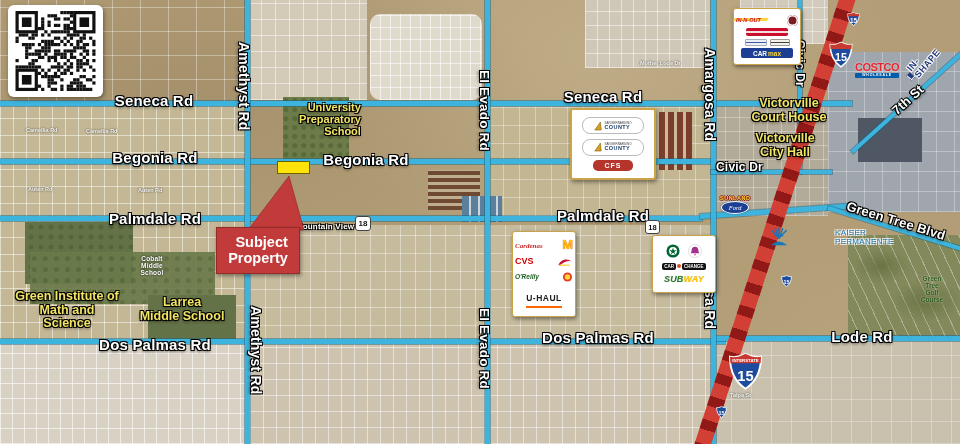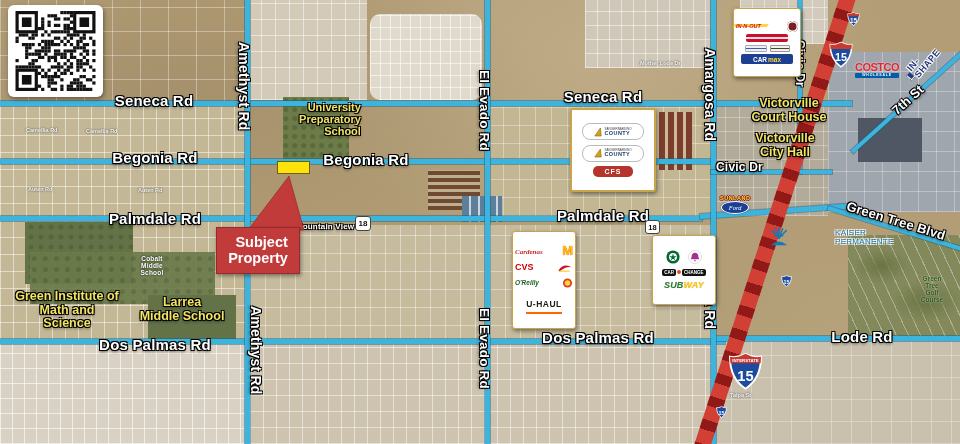--- a/index.html
+++ b/index.html
@@ -21,21 +21,21 @@
         text-shadow:-1px -1px 0 #000,1px -1px 0 #000,-1px 1px 0 #000,1px 1px 0 #000,0 2px 3px rgba(0,0,0,.6);}
   .ylab{position:absolute;z-index:10;color:#f2e465;font-weight:bold;white-space:pre-line;text-align:center;
         line-height:1.08;
         text-shadow:-1px -1px 0 #000,1px -1px 0 #000,-1px 1px 0 #000,1px 1px 0 #000,0 2px 3px rgba(0,0,0,.55);}
   .tiny{position:absolute;z-index:9;color:rgba(255,255,255,.92);font-weight:bold;font-size:5.5px;
         text-shadow:0 0 2px rgba(0,0,0,.8);white-space:nowrap;}
   .vlab{writing-mode:vertical-rl;}
   .ctr{transform:translateX(-50%);}
   .lbox{position:absolute;z-index:11;background:#fff;border:1px solid #c9a44a;border-radius:3px;
         box-shadow:inset 0 0 0 1px #fff,1px 2px 4px rgba(0,0,0,.45);
-        display:flex;flex-direction:column;align-items:center;justify-content:space-evenly;padding:9px 2px;}
+        display:flex;flex-direction:column;align-items:center;justify-content:space-evenly;padding:3px 2px;}
   .chip{display:flex;align-items:center;justify-content:center;border-radius:2px;}
   svg{display:block;}
   .shield{position:absolute;z-index:10;}
 </style>
 </head>
 <body>
 
 <div id="map">
 
   <div class="zone" style="left:0;top:0;width:247px;height:104px;background:repeating-linear-gradient(90deg,rgba(255,255,255,.35) 0 1px,transparent 1px 28px),repeating-linear-gradient(0deg,rgba(255,255,255,.35) 0 1px,transparent 1px 24px);"></div>

